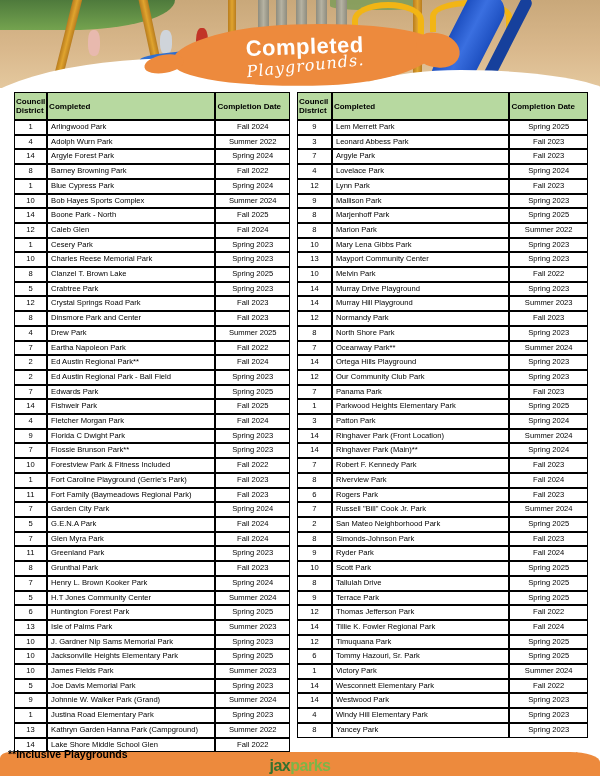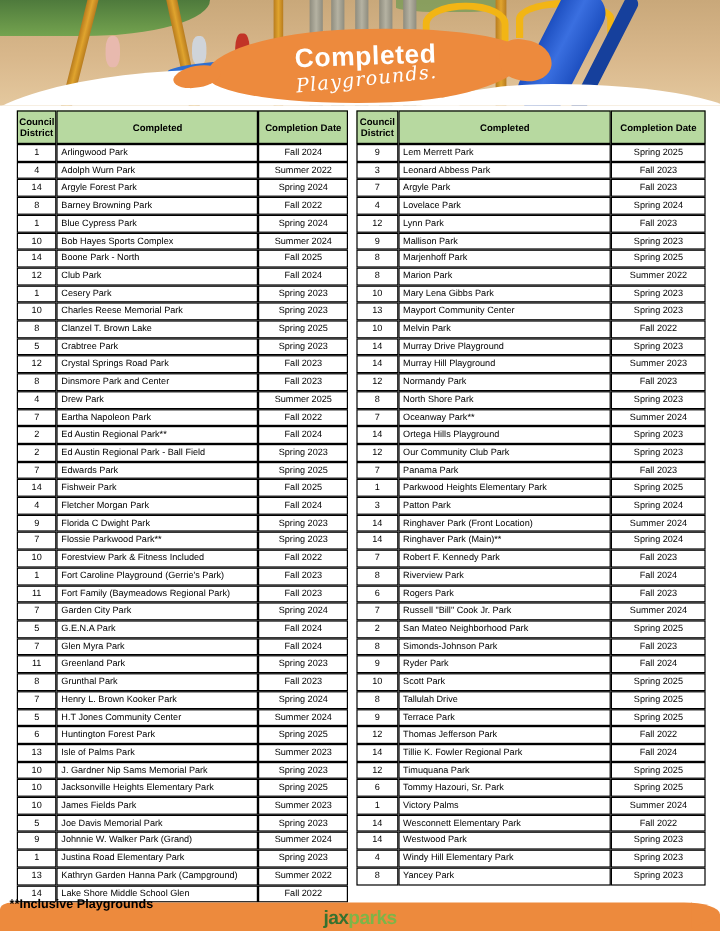--- a/index.html
+++ b/index.html
@@ -49,21 +49,21 @@
   .subtitle{color:#ffffff;font-family:"DejaVu Serif",serif;font-style:italic;font-size:16px;
             line-height:15px;transform:rotate(-4deg);margin-top:1px;letter-spacing:1px;}
 
   
   .tables{position:absolute;top:92px;left:14px;width:574px;display:flex;gap:7px;align-items:flex-start;}
   table{border-collapse:separate;border-spacing:0;table-layout:fixed;}
   .t-left{width:276px;}
   .t-right{width:291px;}
   th,td{border:1px solid #000;overflow:hidden;white-space:nowrap;}
   th{background:var(--header-green);font-weight:bold;font-size:8px;line-height:9px;
-     text-align:center;padding:2px 1px;height:22px;white-space:normal;}
+     text-align:left;padding:2px 1px;height:22px;white-space:normal;}
   td{font-size:7.6px;line-height:12.7px;height:12.7px;padding:0 3px;}
   td.center-col{text-align:center;padding:0 1px;}
   col.c-district{width:12%;} col.c-name{width:61%;} col.c-date{width:27%;}
 
   
   .footer{position:absolute;left:0;bottom:0;width:600px;height:24px;background:var(--orange);
           border-top-left-radius:10px 6px;border-top-right-radius:30px 10px;}
   .footer::after{content:"";position:absolute;right:-2px;bottom:2px;width:0;height:0;
           border-top:11px solid transparent;border-bottom:11px solid transparent;
           border-left:26px solid var(--orange);}
@@ -151,21 +151,21 @@
             <td class="name-col">Bob Hayes Sports Complex</td>
             <td class="center-col">Summer 2024</td>
           </tr>
           <tr>
             <td class="center-col">14</td>
             <td class="name-col">Boone Park - North</td>
             <td class="center-col">Fall 2025</td>
           </tr>
           <tr>
             <td class="center-col">12</td>
-            <td class="name-col">Club Park</td>
+            <td class="name-col">Caleb Glen</td>
             <td class="center-col">Fall 2024</td>
           </tr>
           <tr>
             <td class="center-col">1</td>
             <td class="name-col">Cesery Park</td>
             <td class="center-col">Spring 2023</td>
           </tr>
           <tr>
             <td class="center-col">10</td>
             <td class="name-col">Charles Reese Memorial Park</td>
@@ -226,21 +226,21 @@
             <td class="name-col">Fletcher Morgan Park</td>
             <td class="center-col">Fall 2024</td>
           </tr>
           <tr>
             <td class="center-col">9</td>
             <td class="name-col">Florida C Dwight Park</td>
             <td class="center-col">Spring 2023</td>
           </tr>
           <tr>
             <td class="center-col">7</td>
-            <td class="name-col">Flossie Parkwood Park**</td>
+            <td class="name-col">Flossie Brunson Park**</td>
             <td class="center-col">Spring 2023</td>
           </tr>
           <tr>
             <td class="center-col">10</td>
             <td class="name-col">Forestview Park &amp; Fitness Included</td>
             <td class="center-col">Fall 2022</td>
           </tr>
           <tr>
             <td class="center-col">1</td>
             <td class="name-col">Fort Caroline Playground (Gerrie's Park)</td>
@@ -533,21 +533,21 @@
             <td class="name-col">Timuquana Park</td>
             <td class="center-col">Spring 2025</td>
           </tr>
           <tr>
             <td class="center-col">6</td>
             <td class="name-col">Tommy Hazouri, Sr. Park</td>
             <td class="center-col">Spring 2025</td>
           </tr>
           <tr>
             <td class="center-col">1</td>
-            <td class="name-col">Victory Palms</td>
+            <td class="name-col">Victory Park</td>
             <td class="center-col">Summer 2024</td>
           </tr>
           <tr>
             <td class="center-col">14</td>
             <td class="name-col">Wesconnett Elementary Park</td>
             <td class="center-col">Fall 2022</td>
           </tr>
           <tr>
             <td class="center-col">14</td>
             <td class="name-col">Westwood Park</td>

